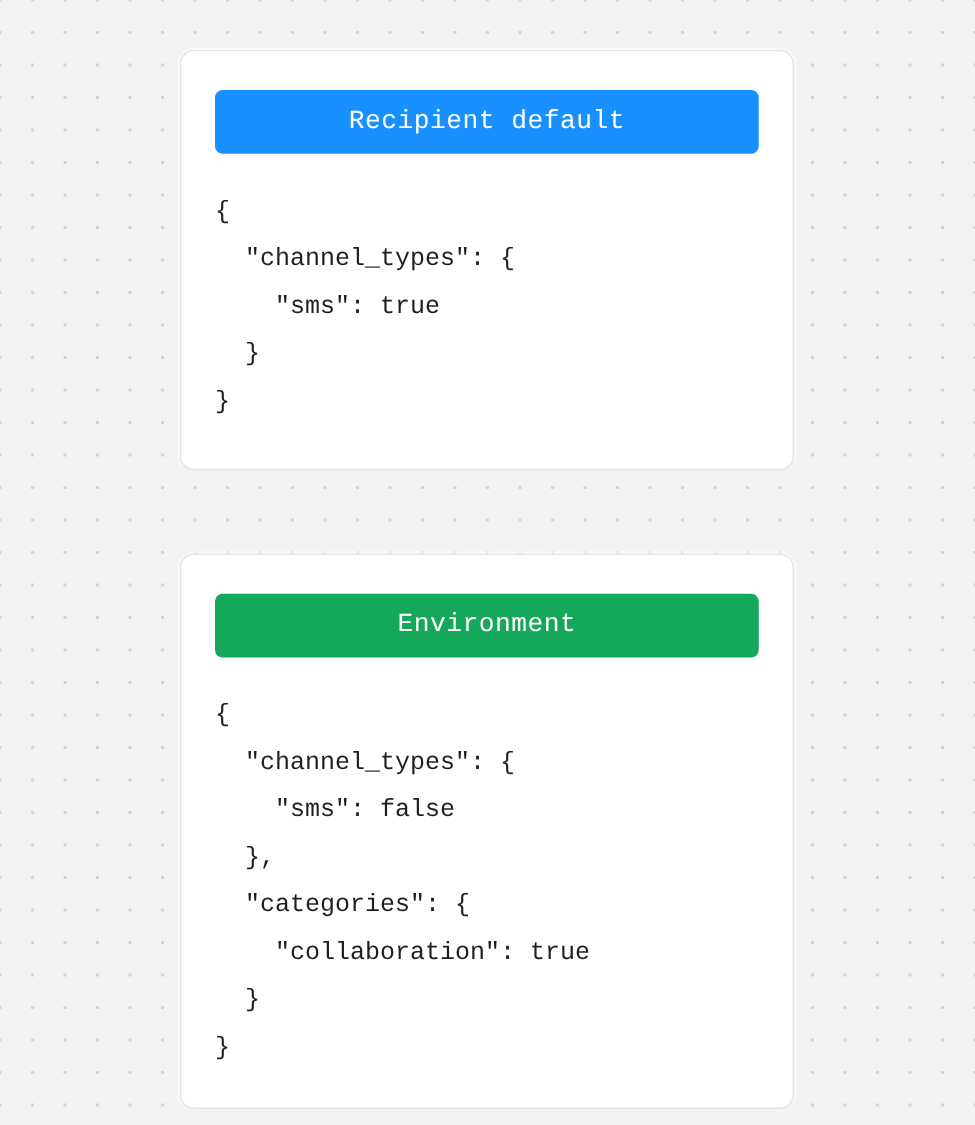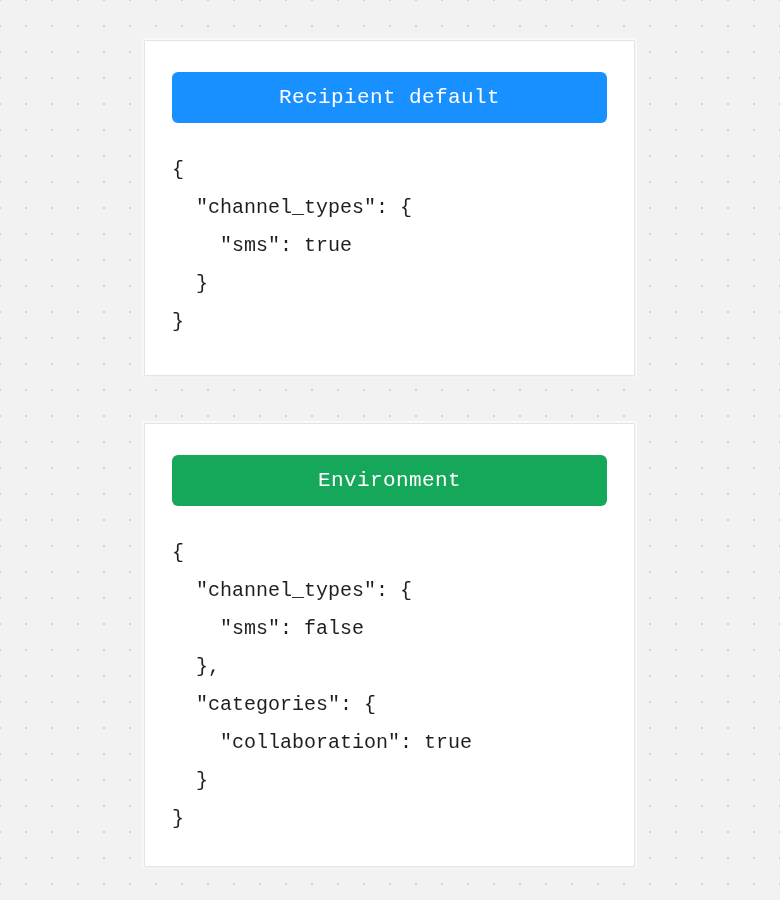--- a/index.html
+++ b/index.html
@@ -30,27 +30,27 @@
   }
 
   
   .card {
     position: absolute;
     left: 144px;
     width: 491px;
     box-sizing: border-box;
     background: #ffffff;
     border: 1px solid #e4e4e4;
-    border-radius: 1px;
+    border-radius: 11px;
     box-shadow: 0 1px 2px rgba(0,0,0,0.05), 0 0 0 2px rgba(255,255,255,0.55);
     padding: 31px 27px 24px 27px;
   }
 
   #card-recipient-default { top: 40px;  height: 336px; }
-  #card-environment      { top: 423px; height: 444px; }
+  #card-environment      { top: 443px; height: 444px; }
 
   
   .card-header {
     box-sizing: border-box;
     height: 51px;
     border-radius: 6px;
     display: flex;
     align-items: center;
     justify-content: center;
     color: #ffffff;

